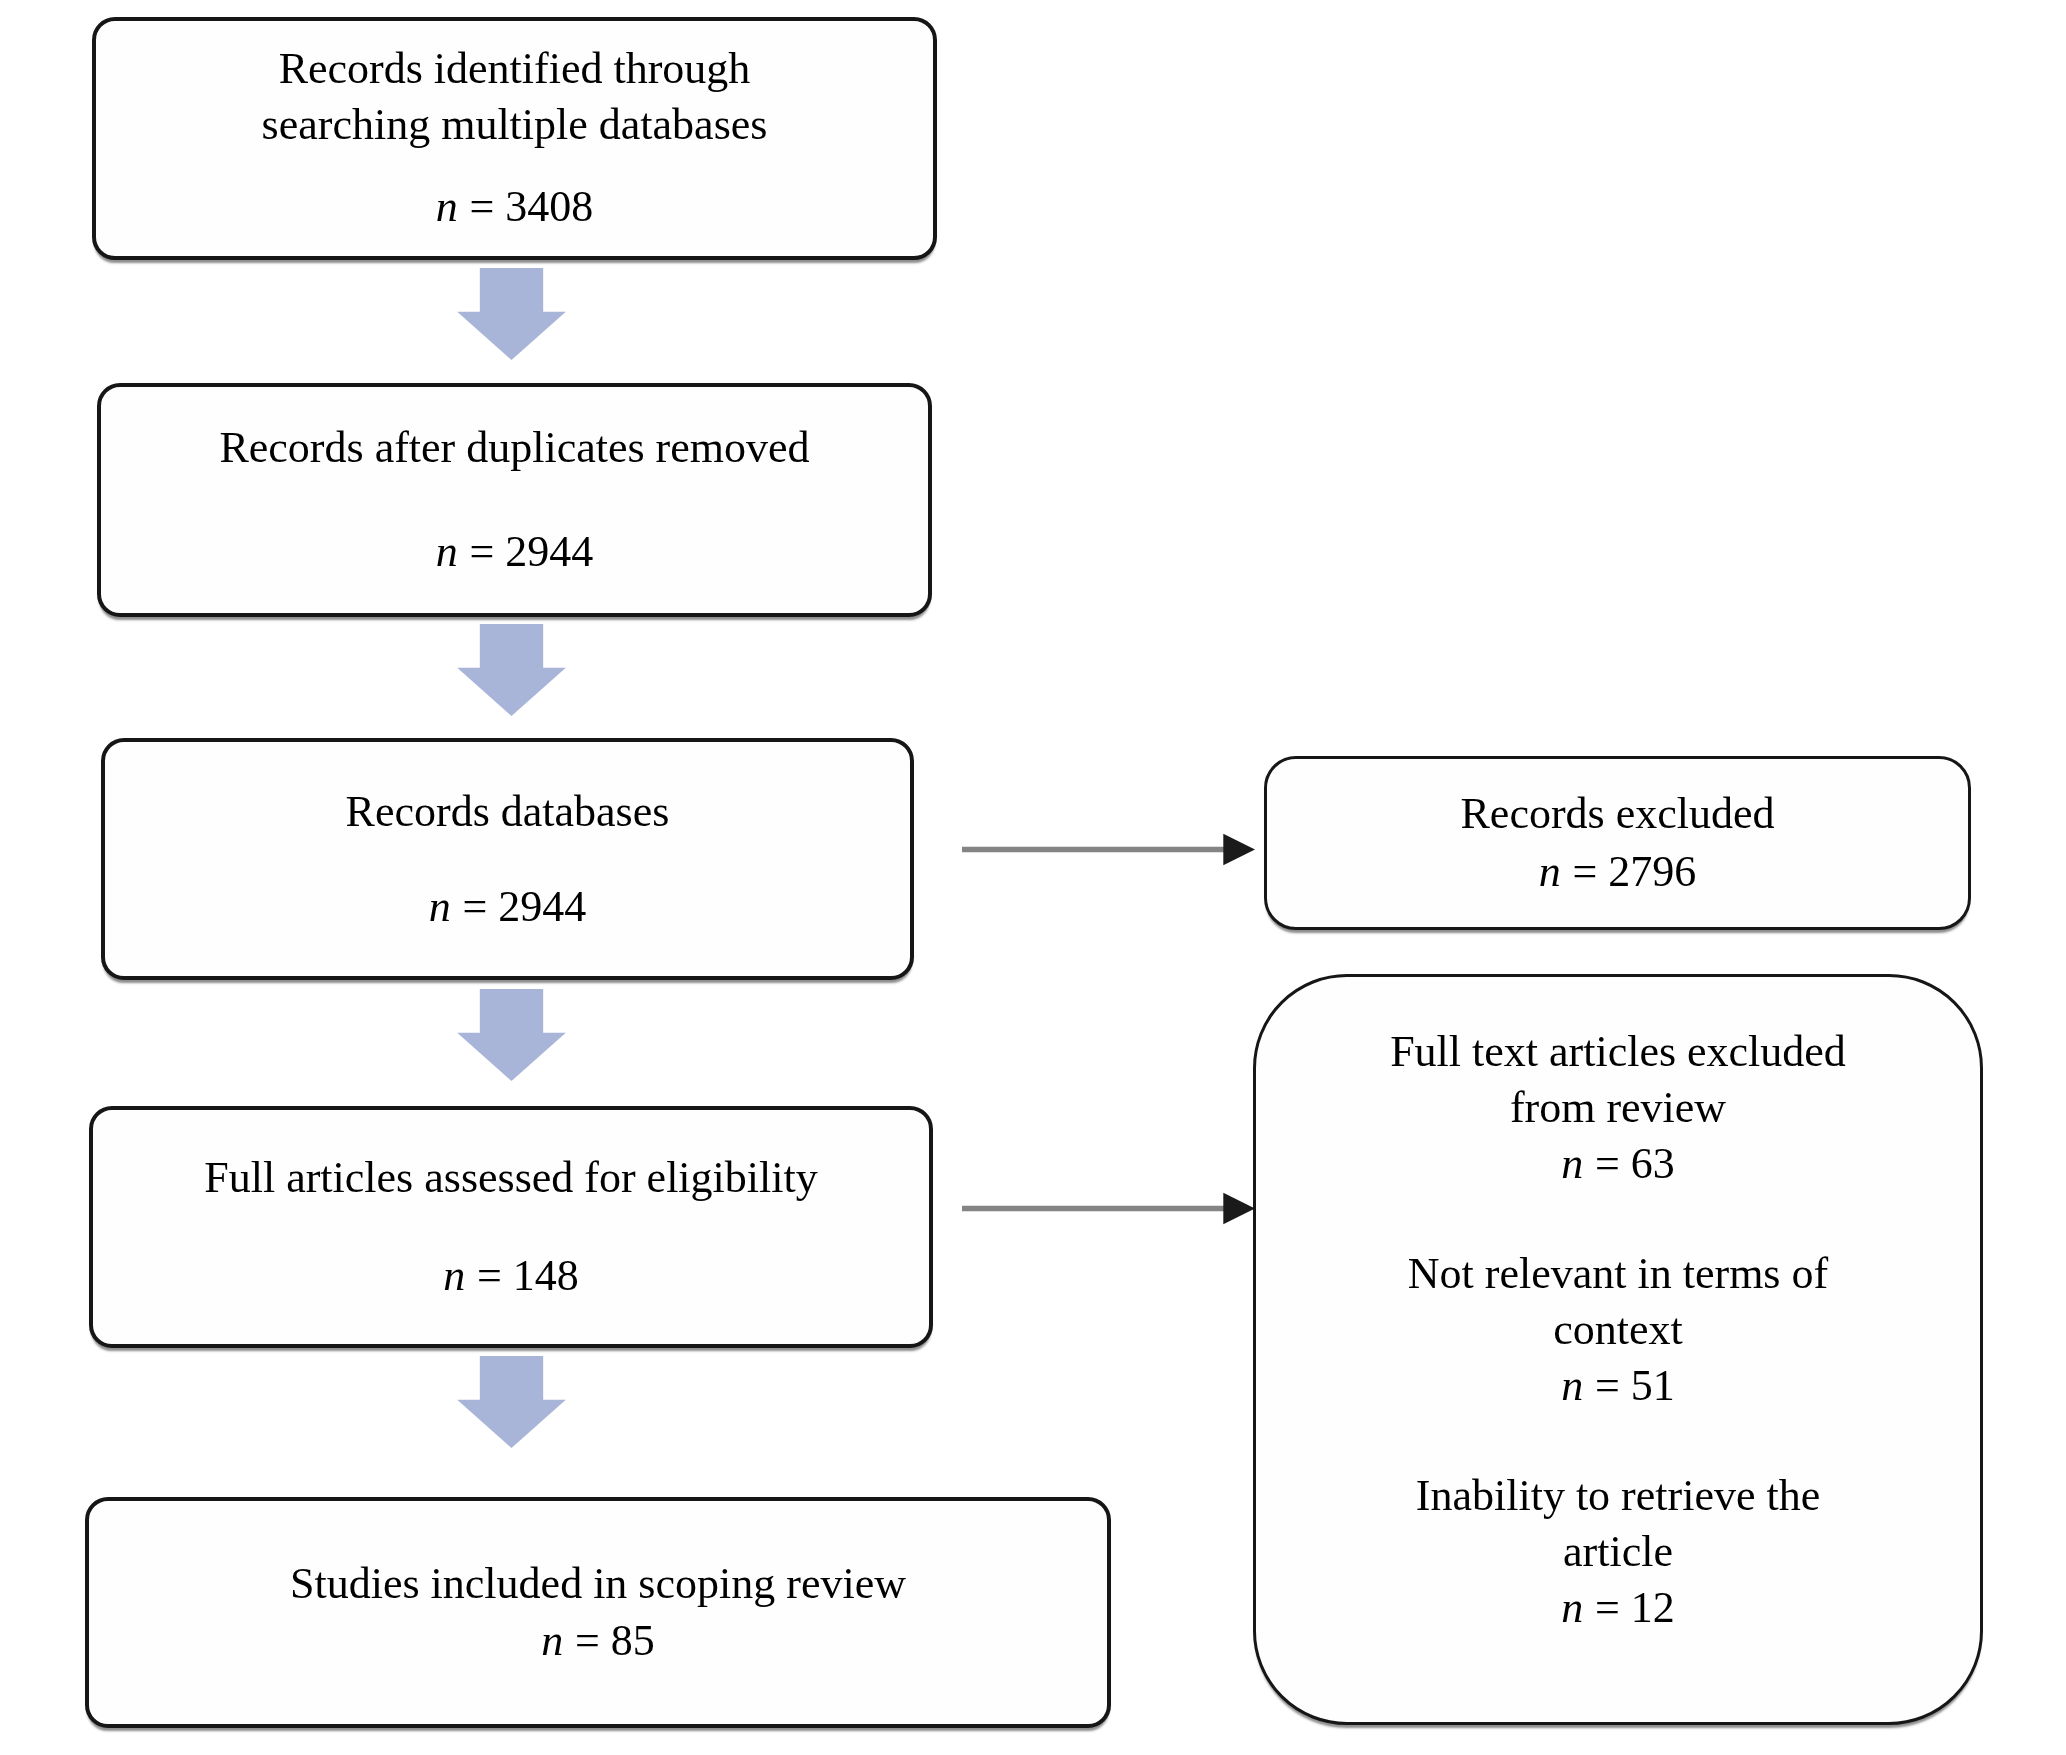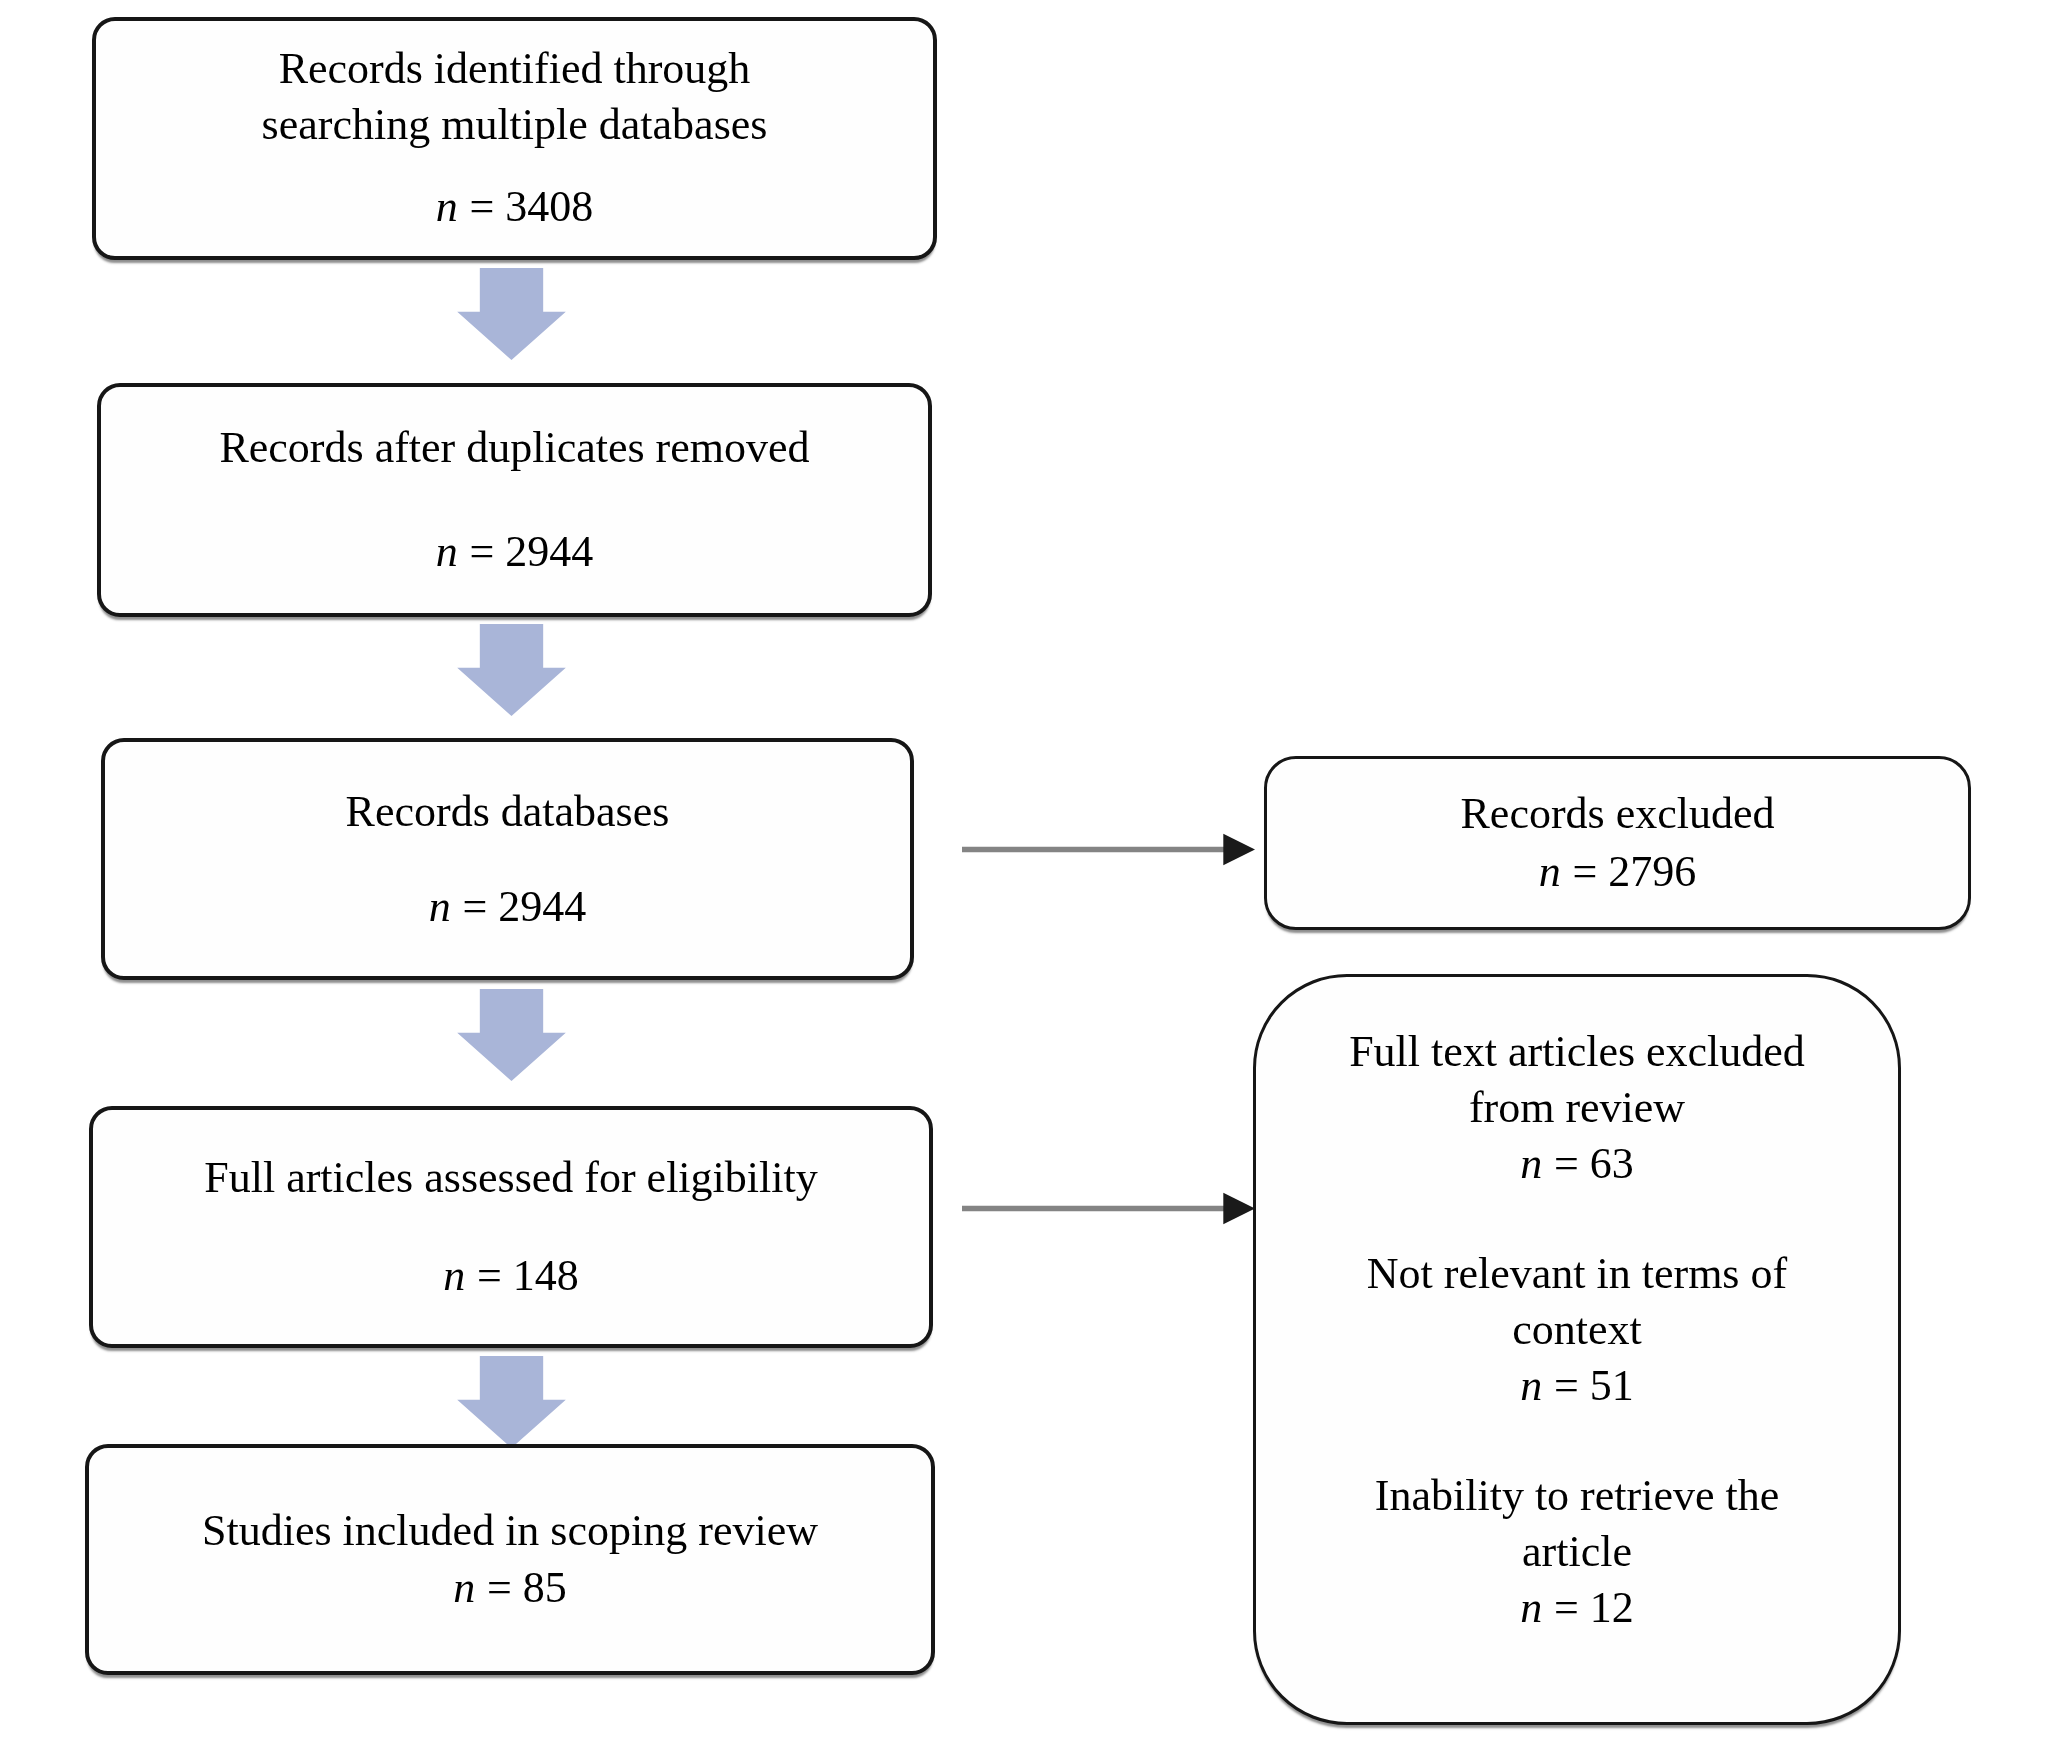--- a/index.html
+++ b/index.html
@@ -31,25 +31,25 @@
   .gap34{margin-top:26px;}
   .gap40{margin-top:30px;}
   .gap52{margin-top:39px;}
   .gap56{margin-top:42px;}
   .gap2{margin-top:1.5px;}
   
   #b1{left:92px;top:16.6px;width:845px;height:243px;}
   #b2{left:97px;top:383px;width:835px;height:234px;gap:18px;}
   #b3{left:101px;top:738px;width:813px;height:242px;}
   #b4{left:89px;top:1106px;width:844px;height:242px;}
-  #b5{left:85px;top:1444px;width:850px;height:231px;}
+  #b5{left:85px;top:1497px;width:1026px;height:231px;}
   
   #r1{left:1264px;top:756px;width:707px;height:174px;border-width:3.8px;border-radius:32px;}
   #r2{
-    left:1253px;top:974px;width:648px;height:751px;
+    left:1253px;top:974px;width:730px;height:751px;
     border-width:3.8px;border-radius:94px;
     justify-content:flex-start;
     padding:47px 23px 30px 23px;
     row-gap:54px;
   }
   #r2 .group{width:100%;}
   .blue-arrow{position:absolute;width:109px;height:92px;}
   #a1{left:457px;top:268px;}
   #a2{left:457px;top:624px;}
   #a3{left:457px;top:989px;}

